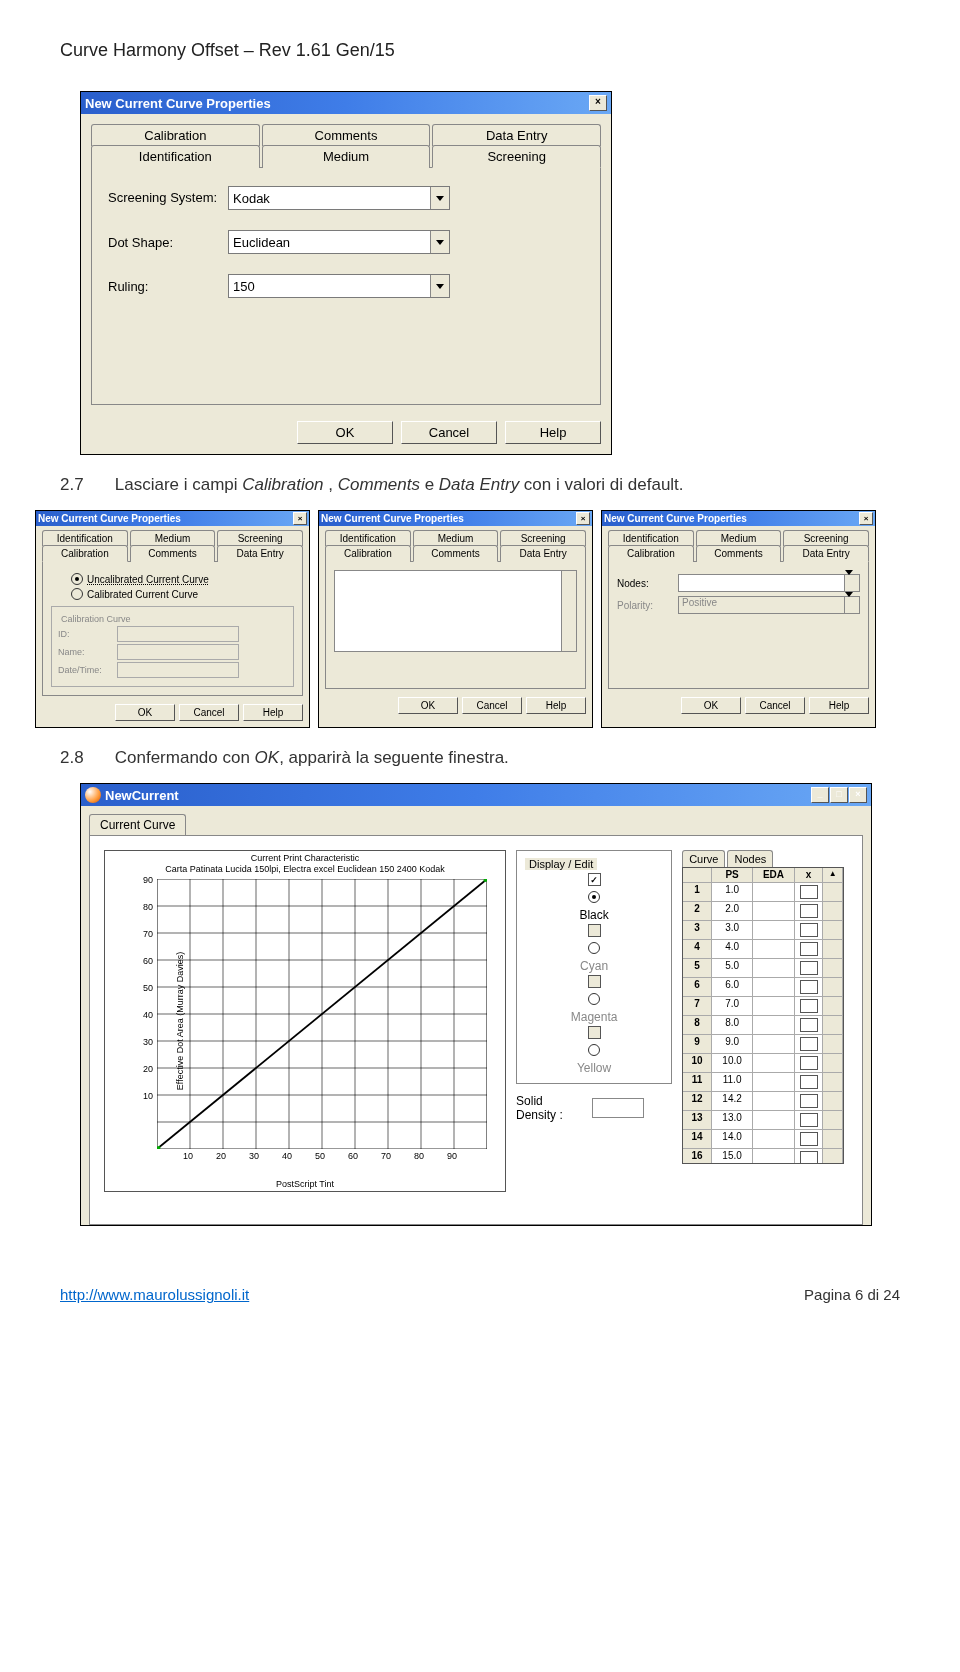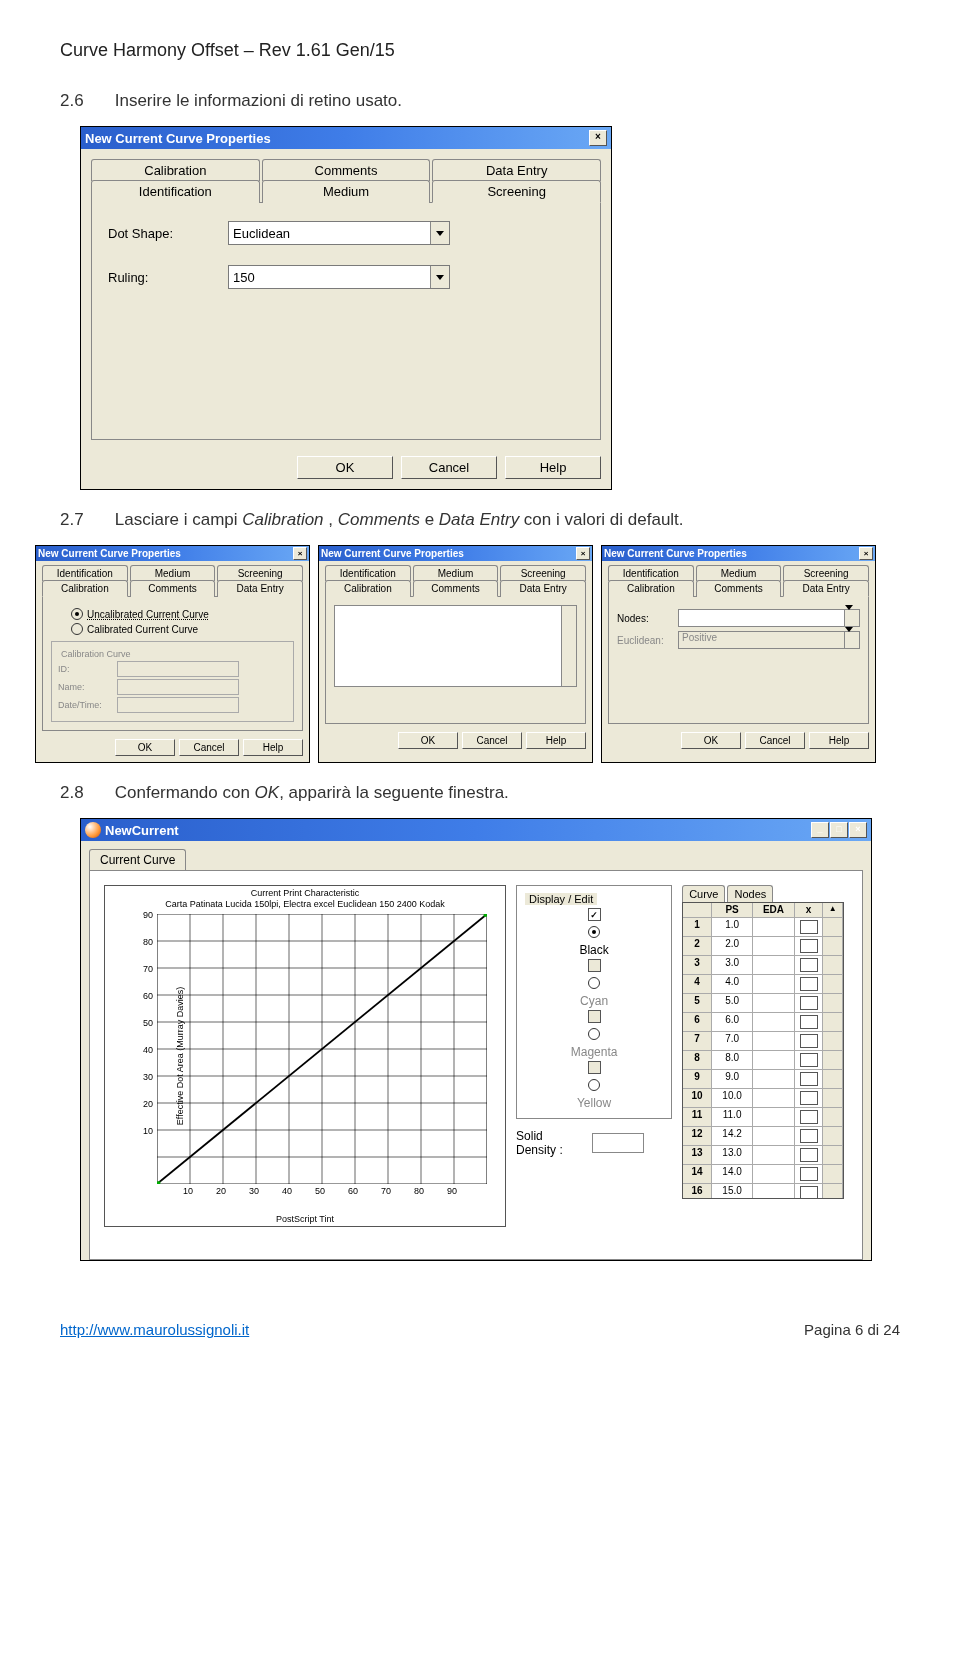--- a/index.html
+++ b/index.html
@@ -439,44 +439,47 @@
   }
   .footer a { color: #0066cc; text-decoration: underline; }
 </style>
 </head>
 <body>
 
 <div class="page">
 
   <div class="header">Curve Harmony Offset – Rev 1.61 Gen/15</div>
 
-  <div class="section-text">
-    <span class="section-num">2.6</span>
-    <span>Inserire le informazioni di retino usato.</span>
-  </div>
 
   
   <div class="dialog dialog-large" style="margin-left:20px;">
     <div class="titlebar">
       <span>New Current Curve Properties</span>
       <div class="close-btn">×</div>
     </div>
     <div class="dialog-body">
       <div class="tabs-row back">
         <div class="tab">Calibration</div>
         <div class="tab">Comments</div>
         <div class="tab">Data Entry</div>
       </div>
       <div class="tabs-row">
         <div class="tab">Identification</div>
         <div class="tab">Medium</div>
         <div class="tab active">Screening</div>
       </div>
       <div class="tab-pane">
         <div class="form-row">
+          <label style="line-height:16px;">Screening System:</label>
+          <div class="combo">
+            <span>Kodak</span>
+            <div class="arrow"></div>
+          </div>
+        </div>
+        <div class="form-row">
           <label>Dot Shape:</label>
           <div class="combo">
             <span>Euclidean</span>
             <div class="arrow"></div>
           </div>
         </div>
         <div class="form-row">
           <label>Ruling:</label>
           <div class="combo">
             <span>150</span>
@@ -597,21 +600,21 @@
         </div>
         <div class="tab-pane">
           <div class="small-row">
             <span class="lbl">Nodes:</span>
             <div class="white-combo">
               <span style="flex:1;"></span>
               <div class="arrow"></div>
             </div>
           </div>
           <div class="small-row">
-            <span class="lbl grey">Euclidean:</span>
+            <span class="lbl grey">Polarity:</span>
             <div class="white-combo disabled-combo">
               <span>Positive</span>
               <div class="arrow"></div>
             </div>
           </div>
         </div>
       </div>
       <div class="dlg-buttons small">
         <div class="btn small">OK</div>
         <div class="btn small">Cancel</div>

